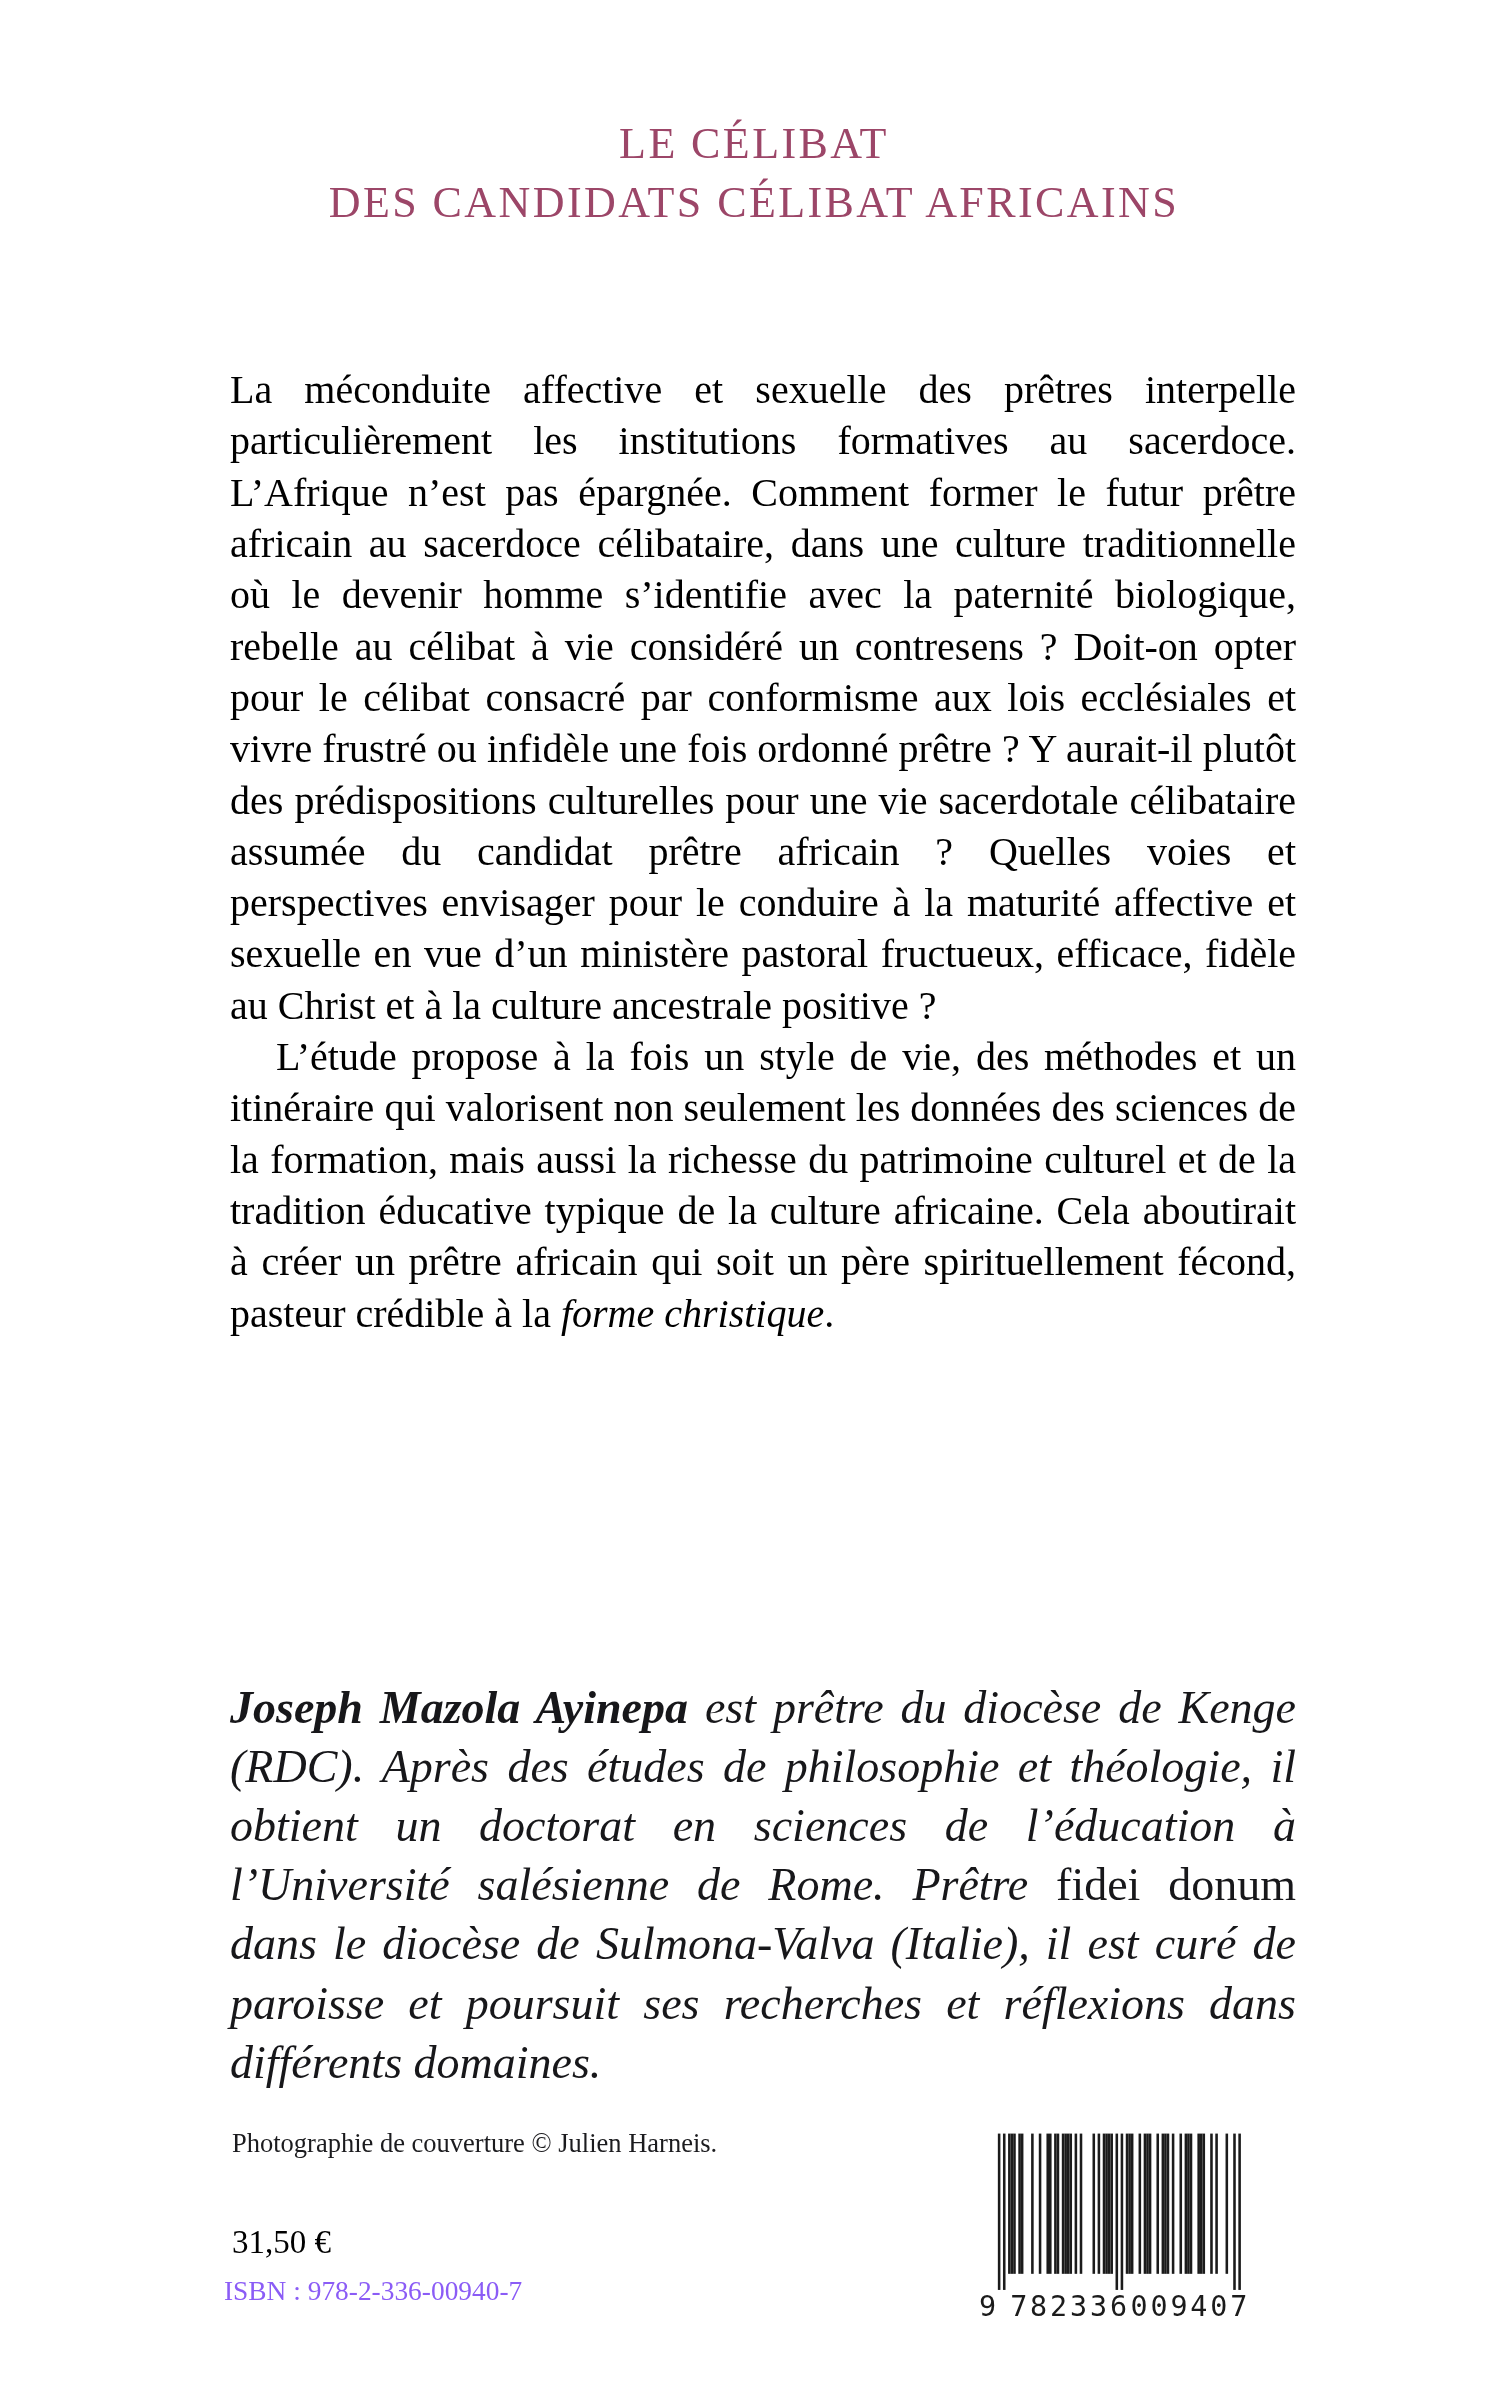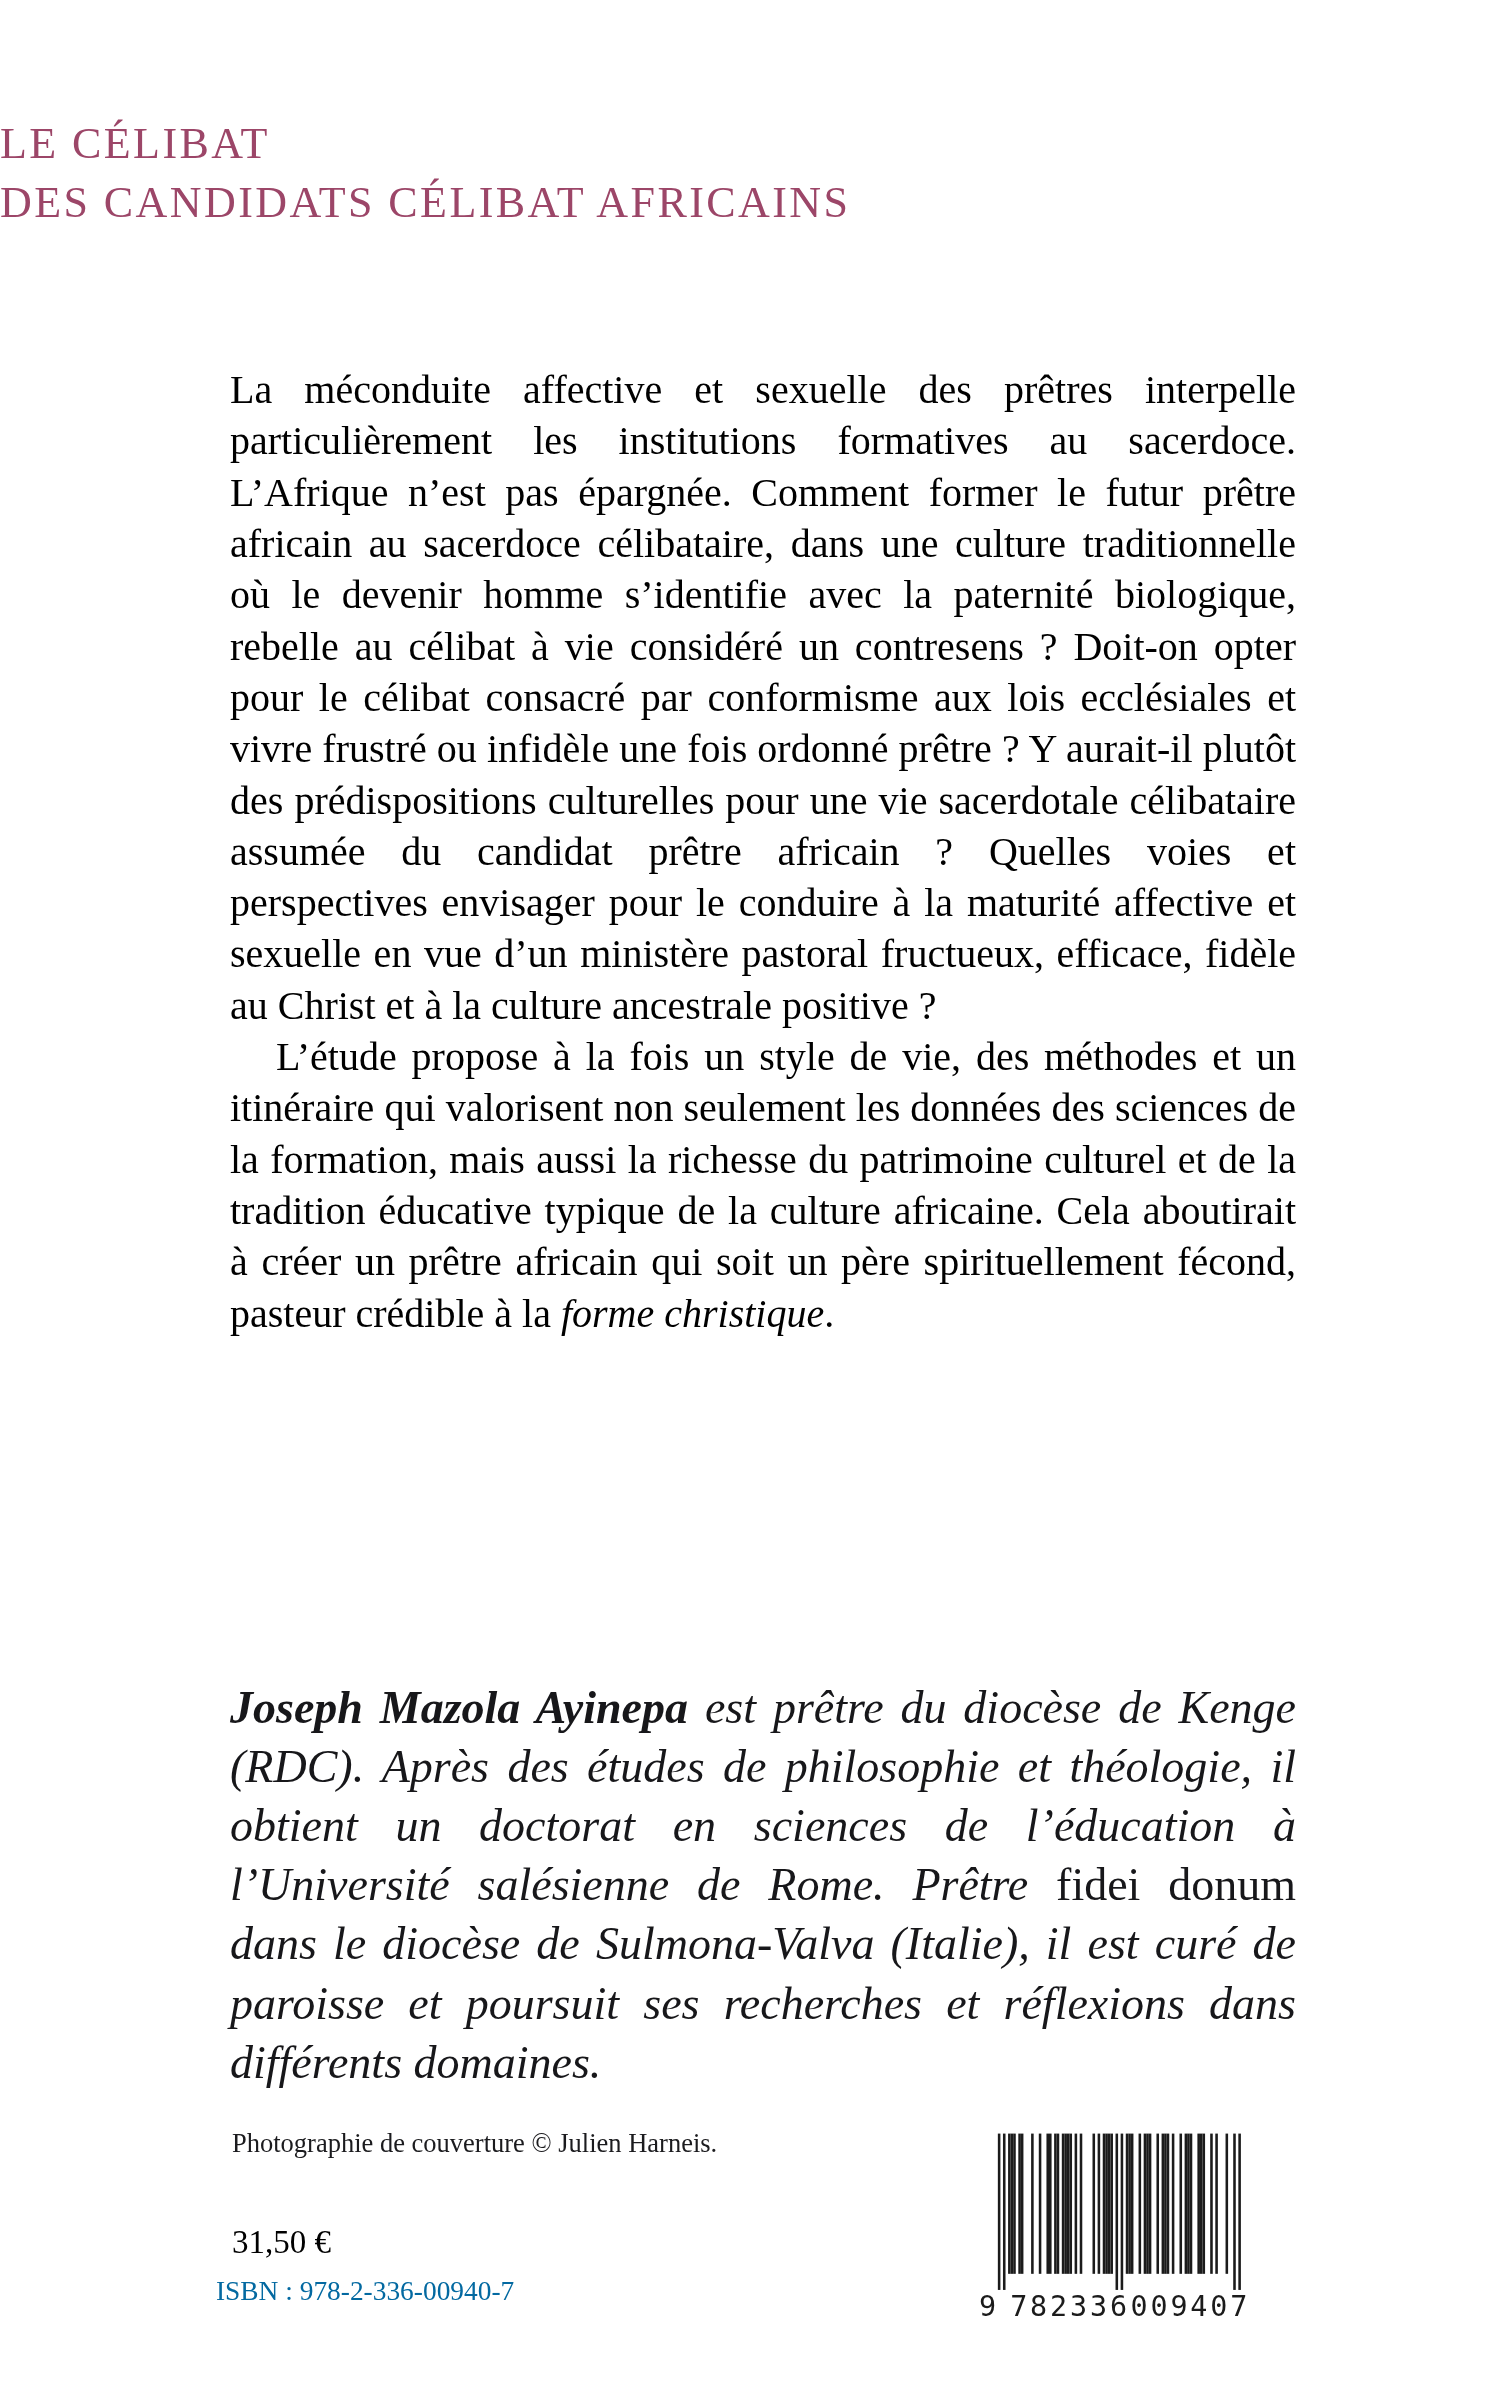--- a/index.html
+++ b/index.html
@@ -17,20 +17,21 @@
     font-family: "Liberation Serif", "DejaVu Serif", serif;
     color: #1a1a1a;
   }
 
   
   .title-block {
     position: absolute;
     left: 0;
     top: 115px;
     width: 1508px;
+    text-align: center;
   }
   .title-line {
     color: #9c4668;
     font-family: "Liberation Serif", "DejaVu Serif", serif;
     font-weight: 400;
     letter-spacing: 0.055em;
     line-height: 1.34;
     white-space: nowrap;
   }
   .title-line-1 { font-size: 44px; }
@@ -102,26 +103,26 @@
     left: 232px;
     top: 2222px;
     font-size: 33px;
     line-height: 1.25;
     font-family: "Liberation Serif", "DejaVu Serif", serif;
     color: #000000;
     white-space: nowrap;
   }
   .isbn {
     position: absolute;
-    left: 216px;
+    left: 224px;
     top: 2274px;
     font-size: 27.4px;
     line-height: 1.25;
     font-family: "Liberation Serif", "DejaVu Serif", serif;
-    color: #0369a1;
+    color: #8b5cf6;
     white-space: nowrap;
   }
 
   
   .barcode {
     position: absolute;
     left: 977px;
     top: 2126px;
     width: 289px;
     height: 199px;

